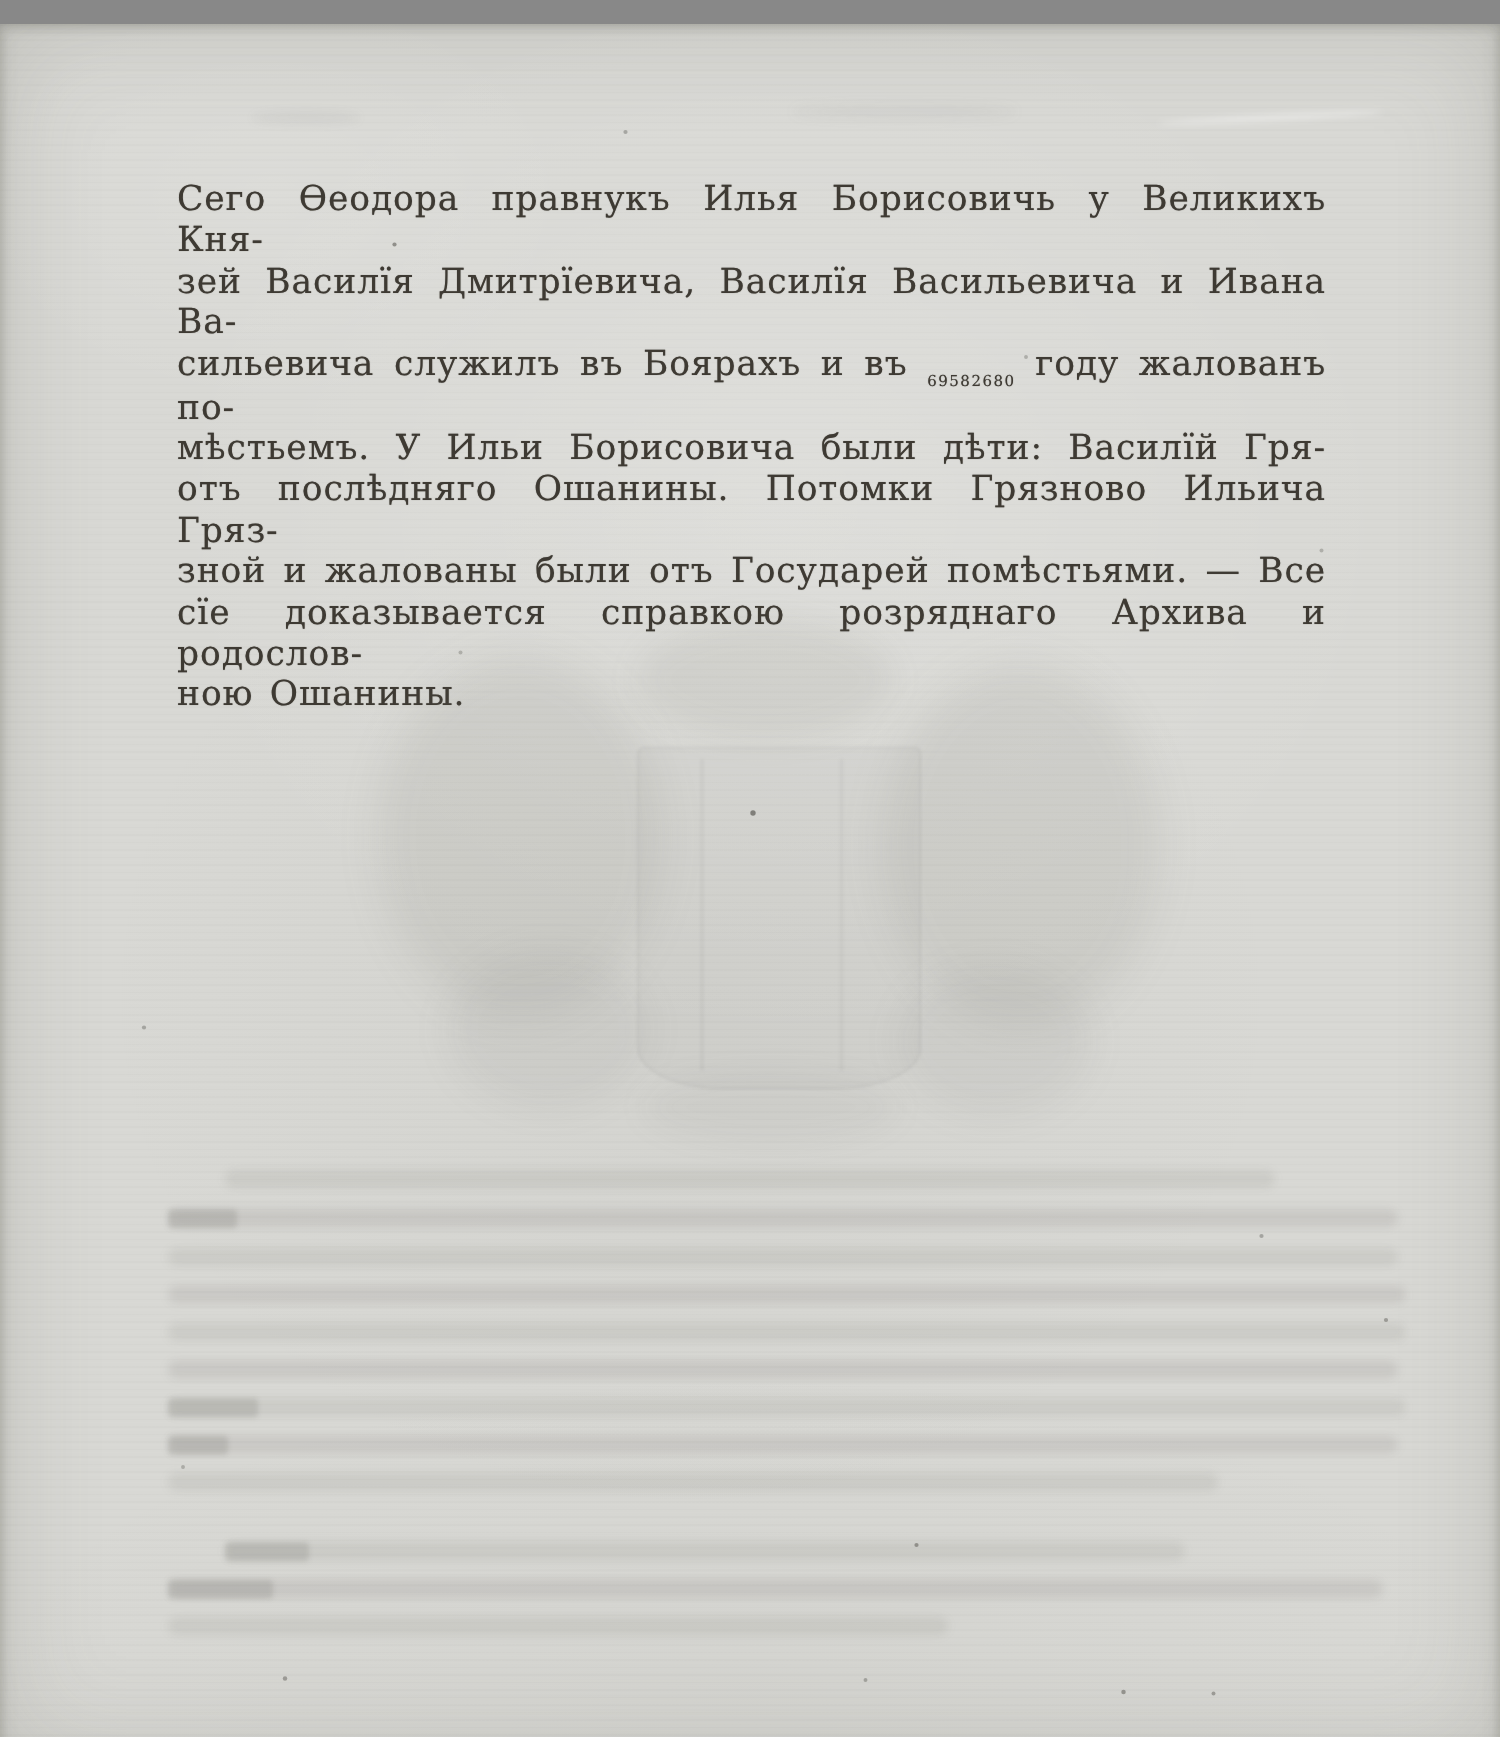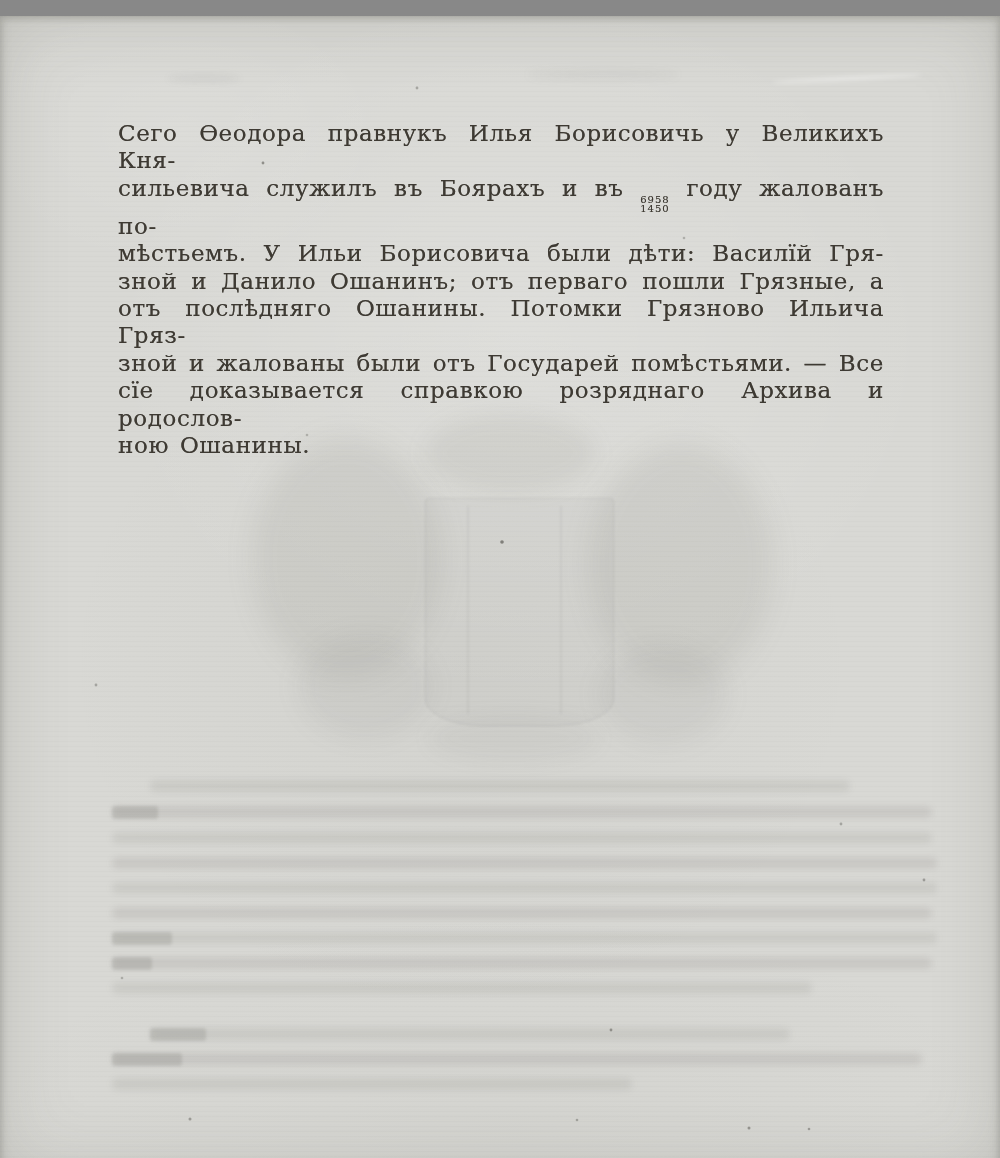--- a/index.html
+++ b/index.html
@@ -30,21 +30,21 @@
   .text-block{
     position:absolute;left:118px;top:104px;width:766px;
     color:#3e3a33;
     font-size:23px;line-height:27.4px;
     letter-spacing:0.6px;word-spacing:3px;
     text-shadow:0 0 0.6px rgba(62,58,51,0.65);
   }
   .line{text-align:justify;text-align-last:justify;}
   .line-last{text-align:justify;text-align-last:left;}
   .frac{
-    display:inline-flex;flex-direction:column;align-items:center;
+    display:inline-flex;flex-direction:row;align-items:center;
     vertical-align:-7px;
     font-size:10px;line-height:9px;letter-spacing:1px;word-spacing:0;
   }
   .frac .num{border-bottom:none;}
   
   .ghost{position:absolute;left:240px;top:390px;width:540px;height:380px;pointer-events:none;}
   .g-blob{position:absolute;border-radius:50%;}
   .g-crest     {left:185px;top:8px;  width:170px;height:78px; background:rgba(106,106,100,0.09);filter:blur(10px);}
   .g-mant-l    {left:12px; top:32px; width:190px;height:240px;background:rgba(104,104,98,0.10); filter:blur(13px);}
   .g-mant-l2   {left:58px; top:228px;width:135px;height:105px;background:rgba(104,104,98,0.07); filter:blur(11px);}
@@ -88,28 +88,28 @@
       880px 350px 0 0.3px rgba(70,68,62,0.28);
   }
 </style>
 </head>
 <body>
 
 <div class="page">
 
   <div class="text-block">
     <div class="line">Сего Ѳеодора правнукъ Илья Борисовичь у Великихъ Кня-</div>
+    <div class="line">зей Василїя Дмитрїевича, Василїя Васильевича и Ивана Ва-</div>
     <div class="line">
       <span>сильевича служилъ въ Боярахъ и въ </span><span class="frac">
           <span class="num">6958</span>
-          <span>1450</span>
+          <span>2680</span>
         </span><span> году жалованъ по-</span>
     </div>
     <div class="line">мѣстьемъ. У Ильи Борисовича были дѣти: Василїй Гря-</div>
-    <div class="line">зной и Данило Ошанинъ; отъ перваго пошли Грязные, а</div>
     <div class="line">отъ послѣдняго Ошанины. Потомки Грязново Ильича Гряз-</div>
     <div class="line">зной и жалованы были отъ Государей помѣстьями. — Все</div>
     <div class="line">сїе доказывается справкою розряднаго Архива и родослов-</div>
     <div class="line line-last">ною Ошанины.</div>
   </div>
 
   <div class="ghost">
     <div class="g-blob g-crest"></div>
     <div class="g-blob g-mant-l"></div>
     <div class="g-blob g-mant-l2"></div>

